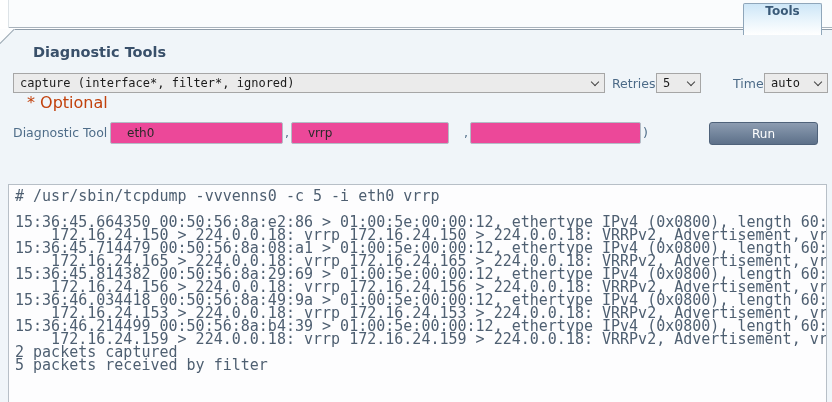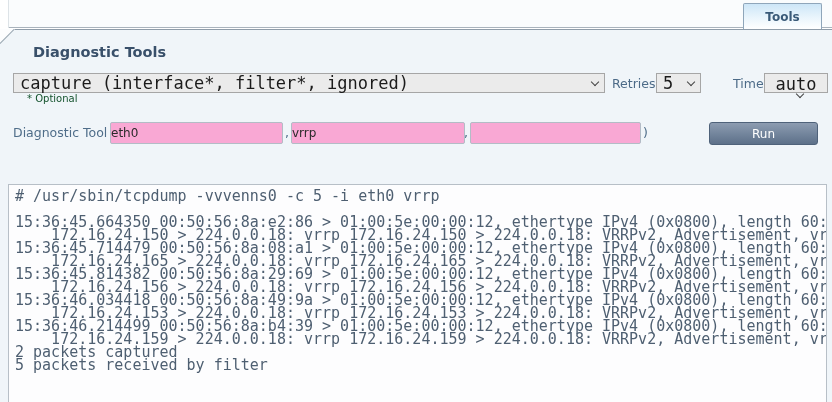--- a/index.html
+++ b/index.html
@@ -7,58 +7,58 @@
   body {
     position:relative; overflow:hidden; background:#ffffff;
     font-family:"DejaVu Sans", sans-serif;
   }
 
   
   .topbar { position:absolute; top:0; left:0; width:832px; height:28px;
     background:#fafcfd; border-bottom:1px solid #a9b3bc; }
   .topbar-left { position:absolute; top:0; left:0; width:9px; height:28px;
     background:#ffffff; border-right:1px solid #dde3e7; }
-  .tab { position:absolute; top:3px; right:10px; width:79px; height:26px; z-index:5;
+  .tab { position:absolute; top:3px; right:10px; width:79px; height:32px; z-index:5;
     background:linear-gradient(180deg,#cde6f7 0%, #eaf5fc 55%, #ffffff 100%);
     border:1px solid #8fa6ba; border-bottom:none; border-radius:2px 2px 0 0;
-    display:flex; align-items:center; justify-content:center;
+    display:flex; align-items:flex-start; justify-content:center;
     font-size:12px; font-weight:bold; color:#3a5a78; cursor:pointer; }
 
   
   .panel { position:absolute; top:29px; left:0; width:832px; height:373px;
     background:#f0f5f9; border-top:1px solid #8e9ca9; }
   .corner-cut { position:absolute; top:-1px; left:0; width:0; height:0; z-index:3;
     border-top:15px solid #fcfdfe; border-right:15px solid transparent; }
   .corner-line { position:absolute; top:6px; left:-3px; width:20px; height:1px;
     background:#99a6b2; transform:rotate(-45deg); z-index:4; }
 
   .heading { position:absolute; left:13px; top:14px;
     font-size:14.5px; font-weight:bold; color:#39506a;margin-left:20px; }
 
   .select { position:absolute; height:20px; background:#ebebeb;
     border:1px solid #a6a6a6; display:flex; align-items:center;
     justify-content:space-between; padding:0 6px; cursor:pointer;
-    font-family:"DejaVu Sans Mono", monospace; font-size:17px; color:#1b1b1b; }
+    font-family:"DejaVu Sans Mono", monospace; font-size:12px; color:#1b1b1b; }
   .select .chevron { width:6px; height:6px; border-right:1.4px solid #444;
     border-bottom:1.4px solid #444; transform:rotate(45deg); margin-top:-3px; flex:none; margin-left:8px; }
   .tool-select   { left:13px;  top:43px; width:592px; }
   .retries-select{ left:656px; top:43px; width:45px; }
-  .timeout-select{ left:764px; top:43px; width:64px;flex-direction:column; }
+  .timeout-select{ left:764px; top:43px; width:64px; }
 
   .field-label { position:absolute; font-size:12.5px; color:#4d6b88; }
   .retries-label { left:612px; top:46px; }
   .timeout-label { left:709px; top:46px;margin-left:24px; }
-  .optional-note { position:absolute; left:27px; top:63px; font-size:10px; color:#14532d; }
+  .optional-note { position:absolute; left:27px; top:63px; font-size:16px; color:#c2410c; }
 
   .diag-label { position:absolute; left:13px; top:95px; font-size:12.5px; color:#4f6d89; }
-  .text-input { position:absolute; top:92px; height:22px; background:#f9a8d4;
-    border:1px solid #b3bcc6; border-radius:2px; padding:0 0;
+  .text-input { position:absolute; top:92px; height:22px; background:#ec4899;
+    border:1px solid #b3bcc6; border-radius:2px; padding:0 16px;
     font-family:"DejaVu Sans", sans-serif; font-size:12px; color:#2a2a2a; }
   .input-1 { left:110px; width:173px; }
-  .input-2 { left:291px; width:174px; }
+  .input-2 { left:291px; width:158px; }
   .input-3 { left:470px; width:171px; }
   .sep { position:absolute; top:95px; font-size:12.5px; color:#4f6d89; }
   .comma-1 { left:285px; } .comma-2 { left:464px; } .paren-close { left:643px; }
 
   .run-button { position:absolute; left:709px; top:92px; width:109px; height:23px;
     background:linear-gradient(180deg,#8d9cb1 0%, #74869d 50%, #5d7089 100%);
     border:1px solid #4f627a; border-radius:3px; color:#ffffff;
     font-family:"DejaVu Sans", sans-serif; font-size:12px; font-weight:normal; cursor:pointer; }
 
   .console { position:absolute; left:8px; top:154px; width:819px; height:252px;

